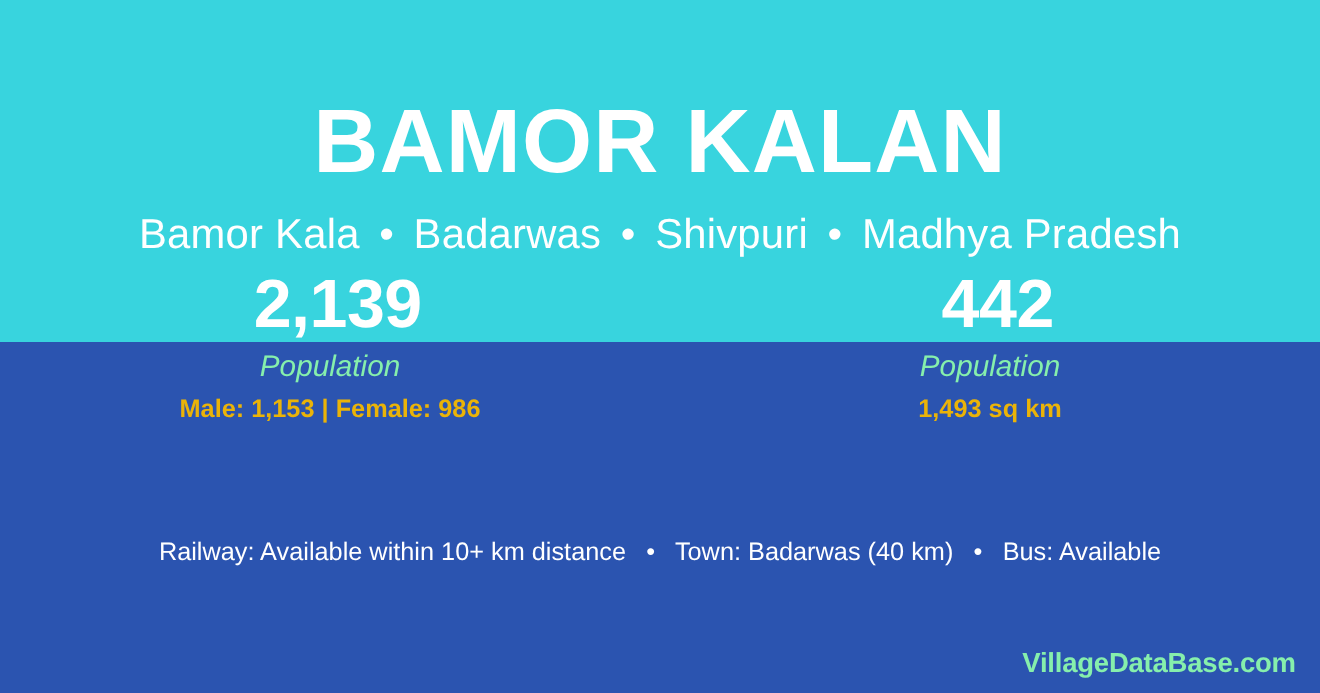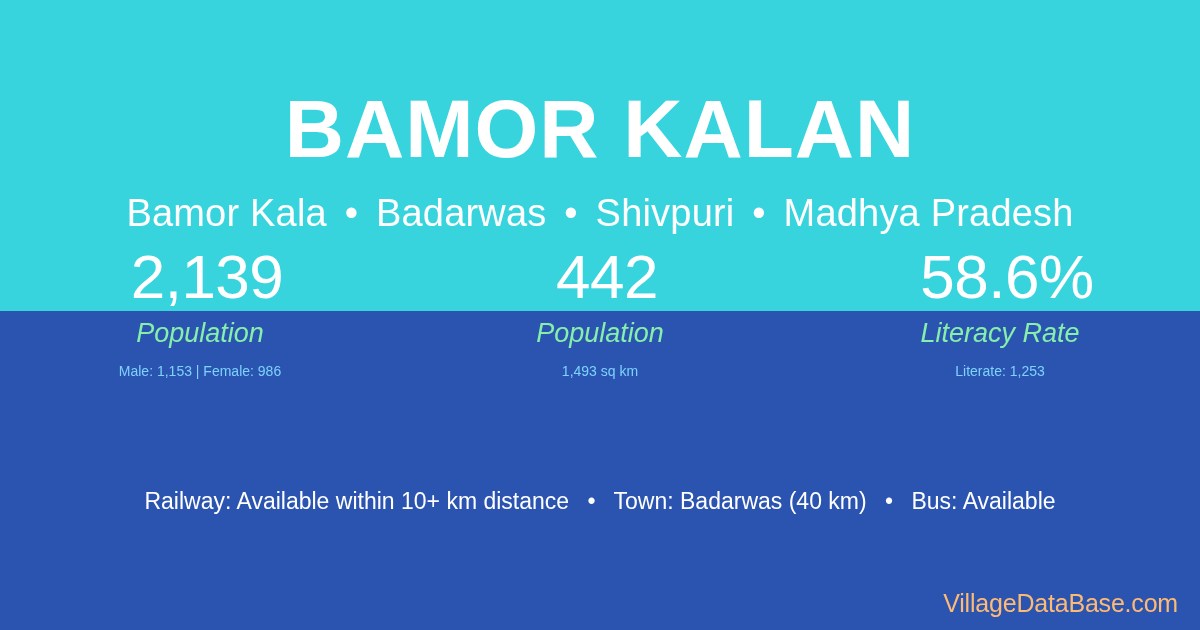--- a/index.html
+++ b/index.html
@@ -89,41 +89,41 @@
   }
 
   .stat {
     flex: 1 1 0;
     text-align: center;
   }
 
   .stat-value {
     font-size: 62px;
     line-height: 68px;
-    font-weight: 400;
+    font-weight: 700;
     color: #ffffff;
     letter-spacing: -0.5px;
     margin-left: 14px;
   }
 
   .stat-label {
     margin-top: 7px;
     font-size: 27px;
     line-height: 30px;
     font-weight: 400;
     color: #86efac;
     font-style: italic;
   }
 
   .stat-sub {
     margin-top: 12px;
-    font-size: 14px;
+    font-size: 23px;
     line-height: 22px;
-    font-weight: 400;
-    color: #7dd3fc;
+    font-weight: 700;
+    color: #eab308;
   }
 
   
   .info-line {
     position: absolute;
     left: 0;
     top: 486px;
     width: 1200px;
     text-align: center;
     font-size: 23px;
@@ -138,22 +138,22 @@
     color: #ffffff;
   }
 
   
   .footer-brand {
     position: absolute;
     right: 22px;
     bottom: 12px;
     font-size: 25px;
     line-height: 30px;
-    font-weight: 400;
-    color: #fdba74;
+    font-weight: 700;
+    color: #86efac;
     letter-spacing: -0.2px;
     z-index: 3;
   }
 </style>
 </head>
 <body>
 
 <div class="card">
 
   <div class="band-top"></div>
@@ -180,25 +180,20 @@
       <div class="stat-label">Population</div>
       <div class="stat-sub">Male: 1,153 | Female: 986</div>
     </div>
 
     <div class="stat">
       <div class="stat-value">442</div>
       <div class="stat-label">Population</div>
       <div class="stat-sub">1,493 sq km</div>
     </div>
 
-    <div class="stat">
-      <div class="stat-value">58.6%</div>
-      <div class="stat-label">Literacy Rate</div>
-      <div class="stat-sub">Literate: 1,253</div>
-    </div>
 
   </div>
 
   <div class="info-line">
     <span>Railway: Available within 10+ km distance</span>
     <span class="sep">•</span>
     <span>Town: Badarwas (40 km)</span>
     <span class="sep">•</span>
     <span>Bus: Available</span>
   </div>

